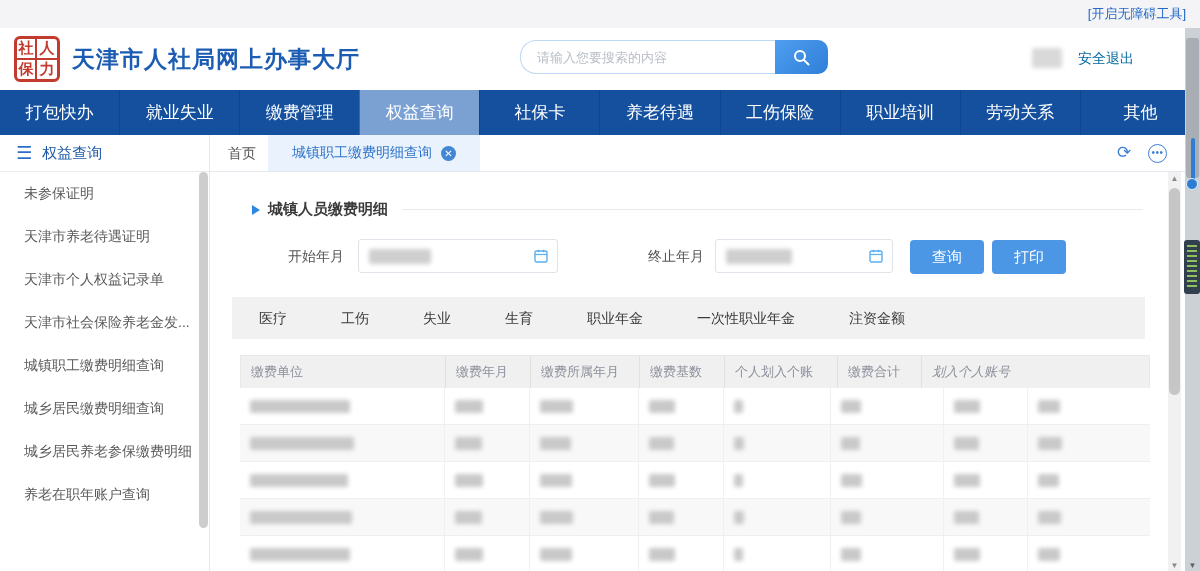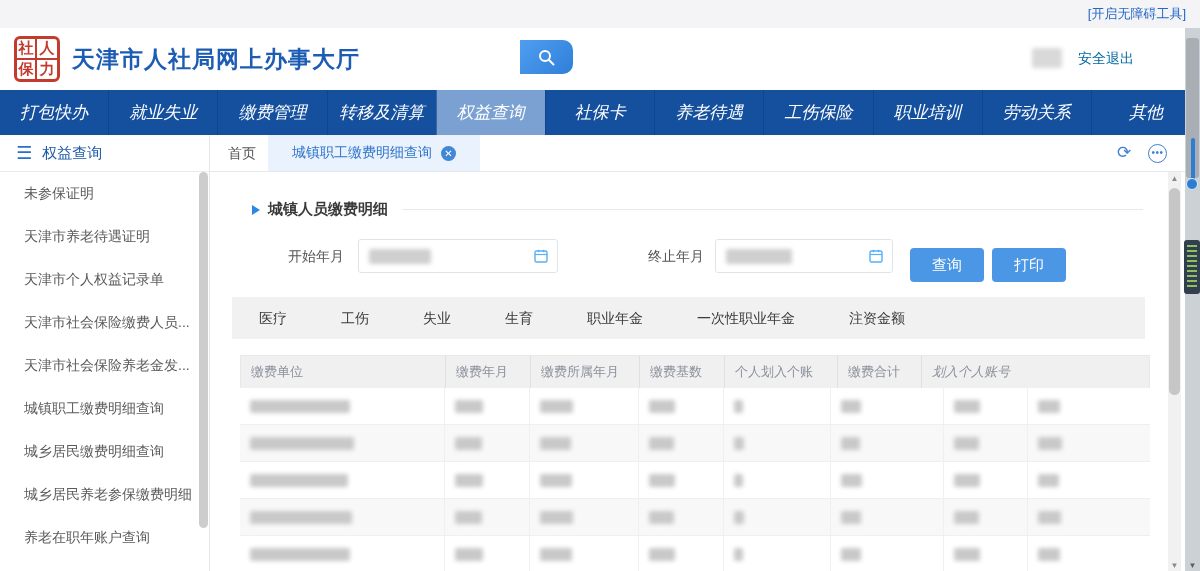--- a/index.html
+++ b/index.html
@@ -19,21 +19,21 @@
   .site-title { position:absolute; left:72px; top:16px; font-size:23px; font-weight:bold; color:#1c5cb3; letter-spacing:1px; }
   .searchbar { position:absolute; left:520px; top:12px; width:308px; height:34px; display:flex; }
   .search-input { width:255px; height:34px; border:1px solid #bcd9f5; border-right:none; border-radius:16px 0 0 16px; padding-left:16px; font-size:13px; color:#333; outline:none; }
   .search-input::placeholder { color:#b9bec7; }
   .search-btn { width:53px; height:34px; border:none; background:linear-gradient(135deg,#4f9ef0,#2f7fd9); border-radius:0 10px 10px 0; cursor:pointer; display:flex; align-items:center; justify-content:center; }
   .user-blur { position:absolute; left:1032px; top:20px; width:30px; height:20px; background:#d9d9d9; filter:blur(2px); border-radius:2px; }
   .logout { position:absolute; left:1078px; top:22px; font-size:14px; color:#0369a1; cursor:pointer; }
 
   
   .nav { position:absolute; left:0; top:90px; width:1200px; height:45px; background:#15509e; display:flex; }
-  .nav-item { flex:1; text-align:center; line-height:45px; color:#fff; font-size:17px; cursor:pointer; border-left:1px solid rgba(10,60,130,.55);font-style:italic; }
+  .nav-item { flex:1; text-align:center; line-height:45px; color:#fff; font-size:17px; cursor:pointer; border-left:1px solid rgba(10,60,130,.55); }
   .nav-item:first-child { border-left:none; }
   .nav-item.active { background:#7ba1d3; }
 
   
   .sidebar { position:absolute; left:0; top:135px; width:210px; height:436px; background:#fff; border-right:1px solid #e8e8e8; }
   .sidebar-head { height:37px; border-bottom:1px solid #ebebeb; display:flex; align-items:center; padding-left:16px; gap:10px; }
   .menu-icon { color:#2a6fc9; font-size:18px; line-height:1; }
   .sidebar-title { font-size:15px; color:#1e5aa8; }
   .side-item { height:43px; line-height:43px; padding-left:24px; font-size:14px; color:#5a5a5a; cursor:pointer; white-space:nowrap; overflow:hidden; }
   .side-scroll { position:absolute; right:1px; top:37px; width:9px; height:356px; background:#cdcdcd; border-radius:5px; }
@@ -53,21 +53,21 @@
   .section-title { font-size:15px; font-weight:bold; color:#3a3a3a; }
   .section-line { flex:1; height:1px; background:#e9e9e9; margin-left:6px; }
 
   .form-row { position:absolute; left:0; top:66px; width:990px; height:36px; }
   .f-label { position:absolute; top:0; line-height:36px; font-size:14px; color:#555; }
   .lbl-start { left:78px; } .lbl-end { left:438px; }
   .date-input { position:absolute; top:1px; height:34px; background:#fff; border:1px solid #dfe4ea; border-radius:3px; }
   .inp-start { left:148px; width:200px; } .inp-end { left:505px; width:178px; }
   .val-blur { position:absolute; left:10px; top:9px; height:15px; background:#cfcfcf; filter:blur(2px); border-radius:2px; }
   .cal { position:absolute; right:9px; top:9px; width:14px; height:14px; }
-  .btn { position:absolute; top:10px; width:74px; height:34px; background:#4c96e6; border:none; border-radius:4px; color:#fff; font-size:15px; cursor:pointer; font-family:inherit; }
+  .btn { position:absolute; top:2px; width:74px; height:34px; background:#4c96e6; border:none; border-radius:4px; color:#fff; font-size:15px; cursor:pointer; font-family:inherit; }
   .btn-query { left:700px; } .btn-print { left:782px; }
 
   .subtabs { position:absolute; left:22px; top:125px; width:913px; height:42px; background:#f1f1f2; display:flex; }
   .subtab { line-height:42px; padding:0 27px; font-size:14px; color:#3a3a3a; cursor:pointer; white-space:nowrap; }
   .subtab.active { background:#fff; }
 
   .table { position:absolute; left:30px; top:183px; width:910px; }
   .thead { display:flex; height:33px; background:#f0f0f1; border:1px solid #e8e8e8; border-bottom:none; }
   .th { line-height:32px; padding-left:10px; font-size:13px; color:#8b909a; border-right:1px solid #e0e0e0; overflow:hidden; white-space:nowrap; }
   .th:last-child { border-right:none; }
@@ -100,54 +100,53 @@
 
 <div class="header">
   <div class="seal">
     <span>社</span>
     <span>人</span>
     <span>保</span>
     <span>力</span>
   </div>
   <div class="site-title">天津市人社局网上办事大厅</div>
   <div class="searchbar">
+    <input class="search-input" placeholder="请输入您要搜索的内容" style="">
     <button class="search-btn">
       <svg width="17" height="17" viewBox="0 0 17 17">
           <circle cx="7" cy="7" r="5" fill="none" stroke="#fff" stroke-width="2"></circle>
           <line x1="11" y1="11" x2="15.5" y2="15.5" stroke="#fff" stroke-width="2" stroke-linecap="round"></line>
         </svg>
     </button>
   </div>
   <div class="user-blur"></div>
   <span class="logout">安全退出</span>
 </div>
 
 <div class="nav">
   <div class="nav-item">打包快办</div>
   <div class="nav-item">就业失业</div>
   <div class="nav-item">缴费管理</div>
-  <div class="nav-item">转移及清算</div>
   <div class="nav-item active">权益查询</div>
   <div class="nav-item">社保卡</div>
   <div class="nav-item">养老待遇</div>
   <div class="nav-item">工伤保险</div>
   <div class="nav-item">职业培训</div>
   <div class="nav-item">劳动关系</div>
   <div class="nav-item">其他</div>
 </div>
 
 <div class="sidebar">
   <div class="sidebar-head">
     <span class="menu-icon">☰</span>
     <span class="sidebar-title">权益查询</span>
   </div>
   <div class="side-item">未参保证明</div>
   <div class="side-item">天津市养老待遇证明</div>
   <div class="side-item">天津市个人权益记录单</div>
-  <div class="side-item">天津市社会保险缴费人员...</div>
   <div class="side-item">天津市社会保险养老金发...</div>
   <div class="side-item">城镇职工缴费明细查询</div>
   <div class="side-item">城乡居民缴费明细查询</div>
   <div class="side-item">城乡居民养老参保缴费明细</div>
   <div class="side-item">养老在职年账户查询</div>
   <div class="side-scroll"></div>
 </div>
 
 <div class="main">
   <div class="tabbar">

